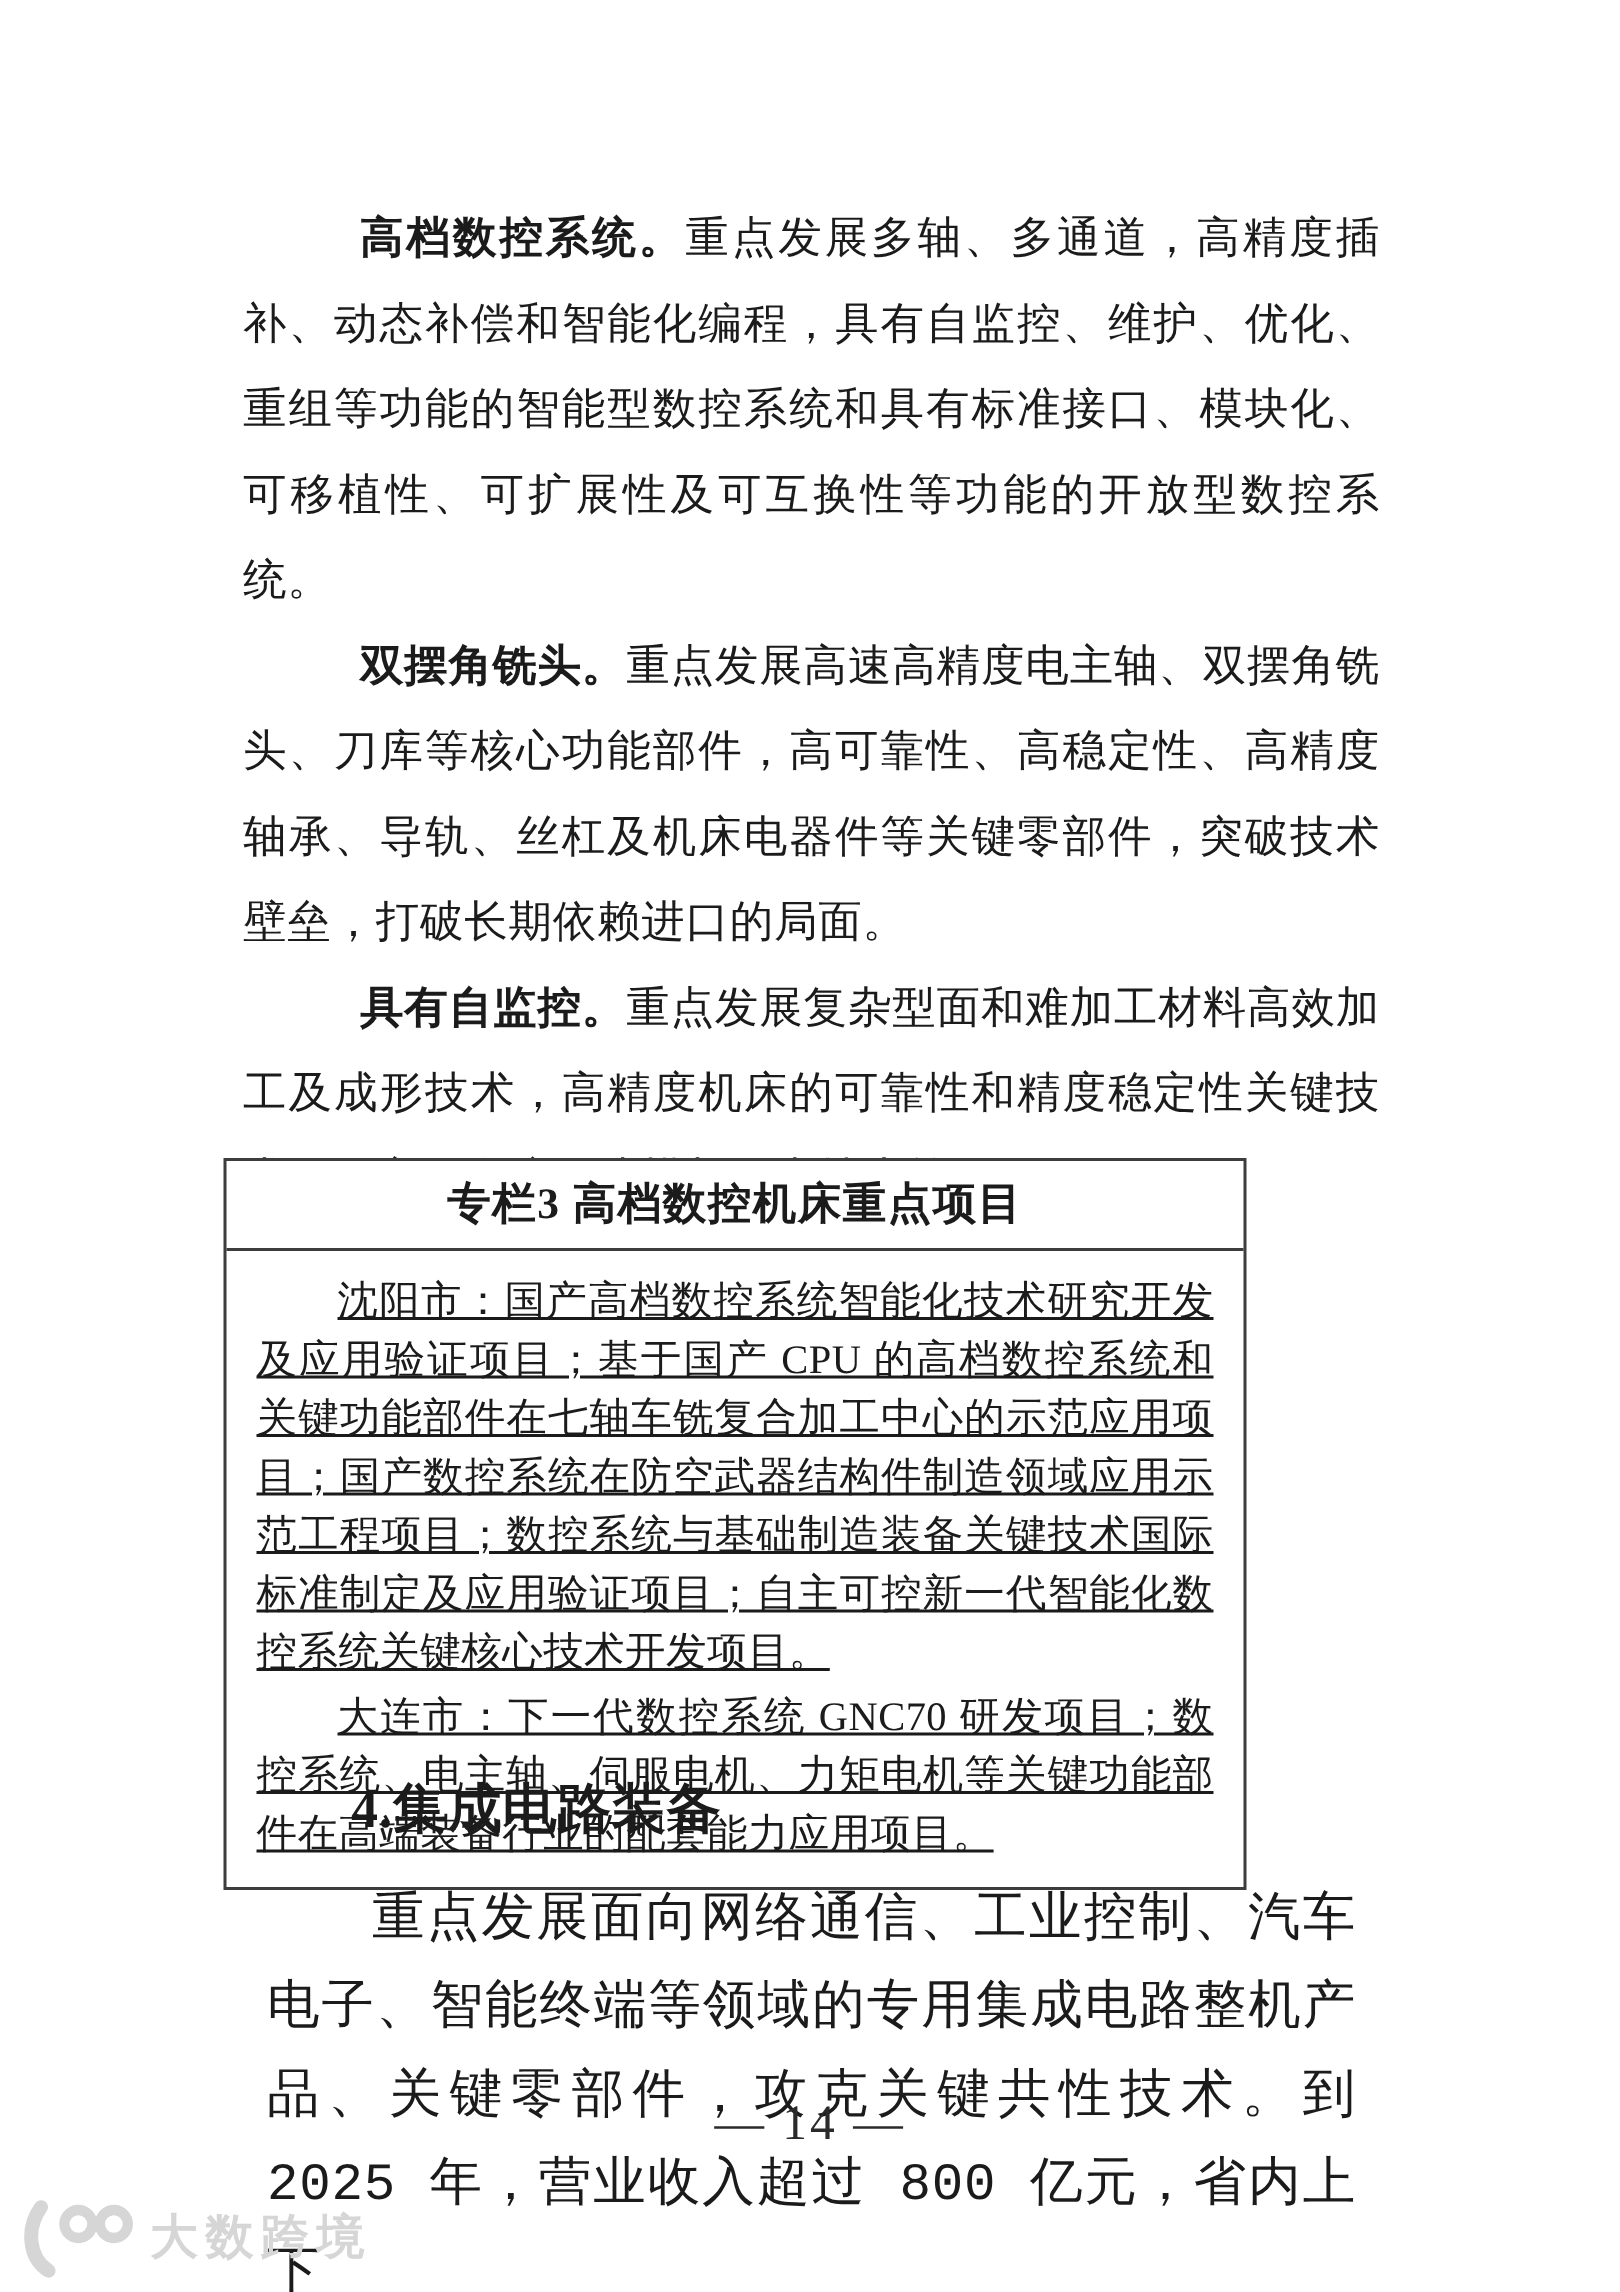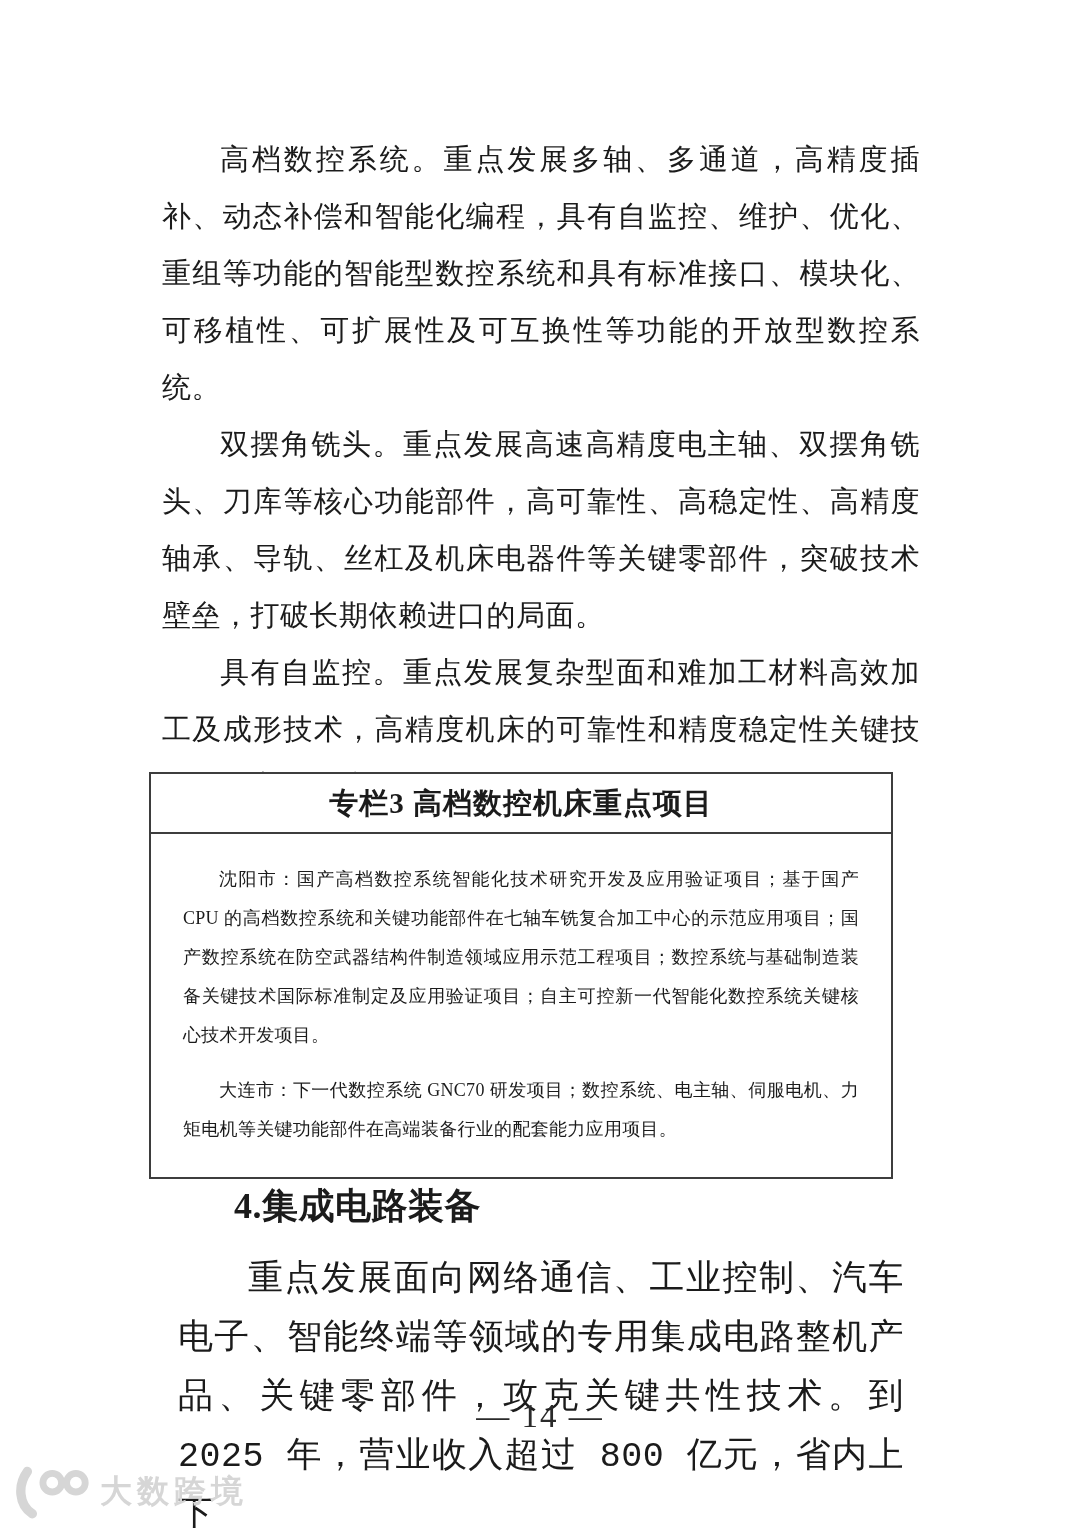--- a/index.html
+++ b/index.html
@@ -18,47 +18,49 @@
   }
   .body-para {
     margin:0;
     font-size:29px;
     line-height:57px;
     text-align:justify;
     text-indent:2em;
     letter-spacing:0.5px;
   }
   .body-para .lead {
-    font-weight:400;
+    font-weight:700;
+    margin-left:20px;
   }
   
   .spotlight-box {
-    position:absolute; left:149px; top:772px; width:744px;
+    position:absolute; left:149px; top:772px; width:682px;
     border:2px solid #3d3d3d;
     background:#ffffff;
     box-sizing:border-box;
   }
   .box-title {
     height:58px; line-height:58px;
     text-align:center;
     font-weight:700;
     font-size:29px;
     border-bottom:2px solid #3d3d3d;
     letter-spacing:1px;
   }
   .box-body {
     padding:10px 16px 12px 16px;
   }
   .box-body p {
-    margin:16px;
-    font-size:18px;
+    margin:4px;
+    font-size:27px;
     line-height:39px;
     text-align:justify;
     text-indent:2em;
     letter-spacing:0.3px;
+    text-decoration:underline;
   }
   
   .section {
     position:absolute; left:162px; top:1178px; width:758px;
   }
   .section-heading {
     margin:0;
     font-size:36px;
     font-weight:700;
     line-height:57px;

